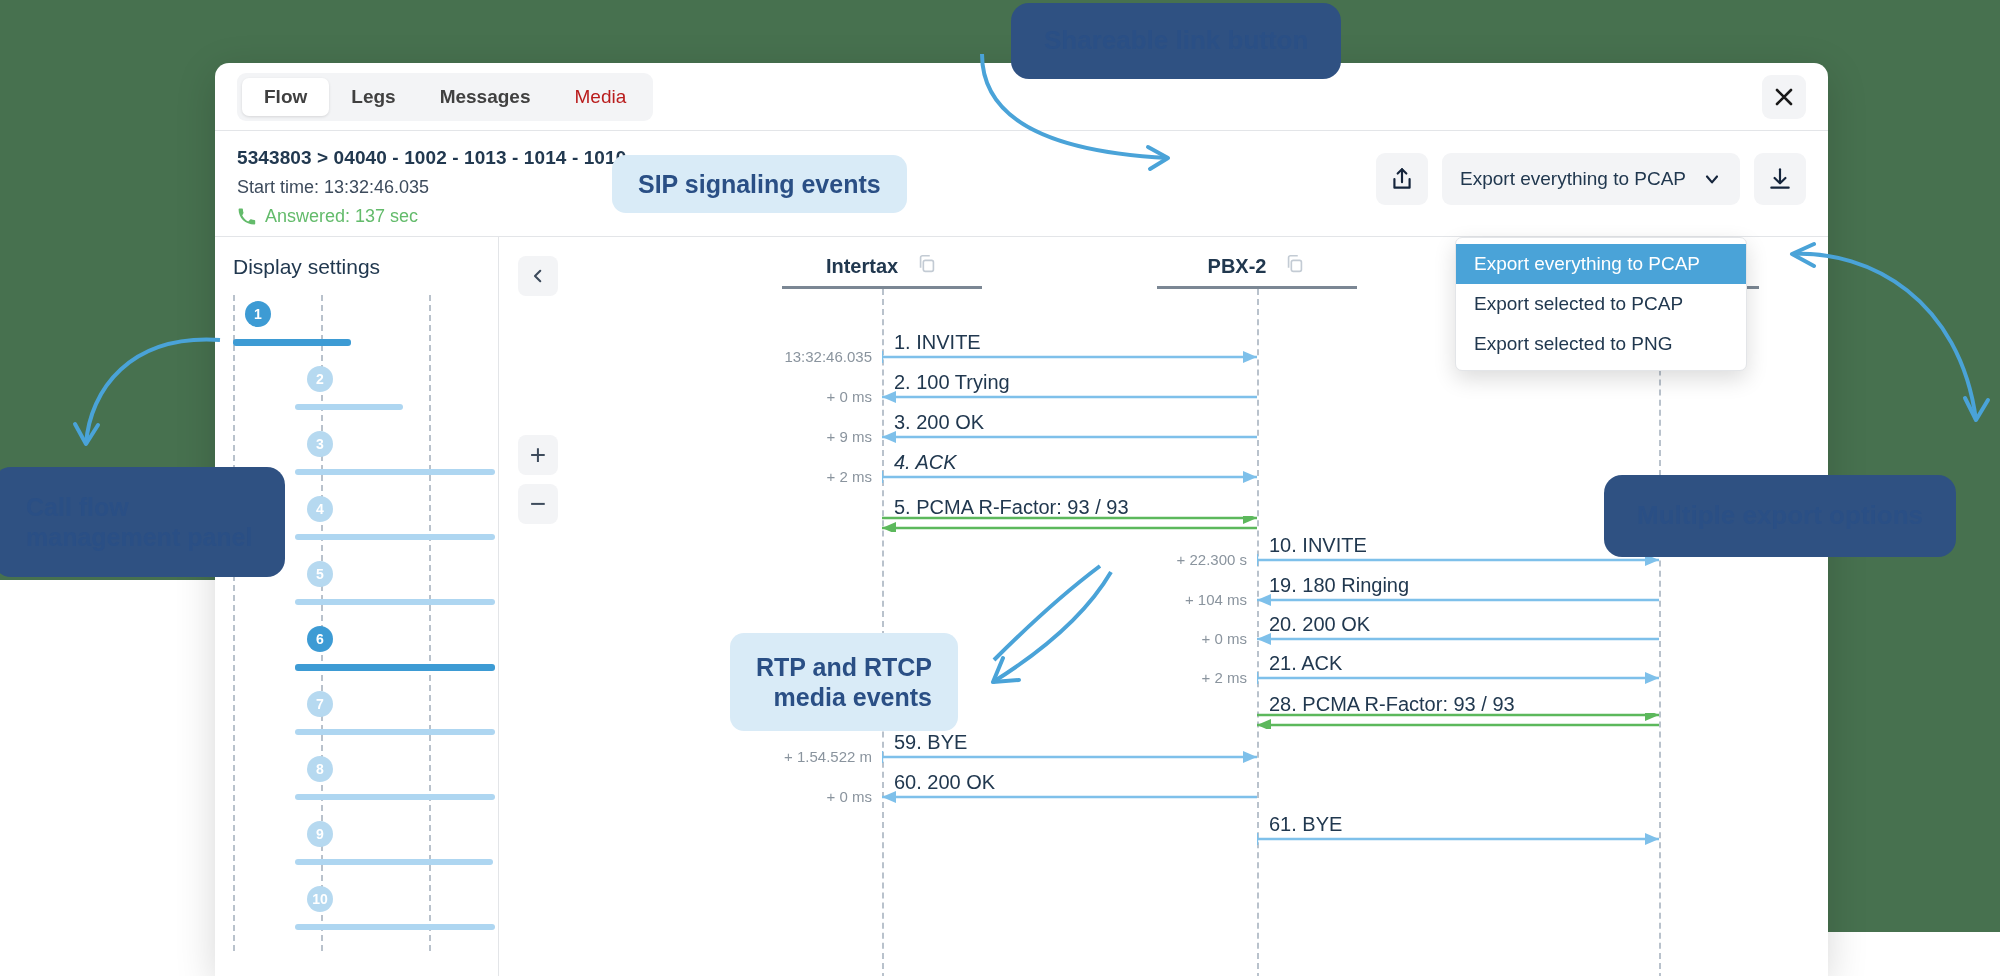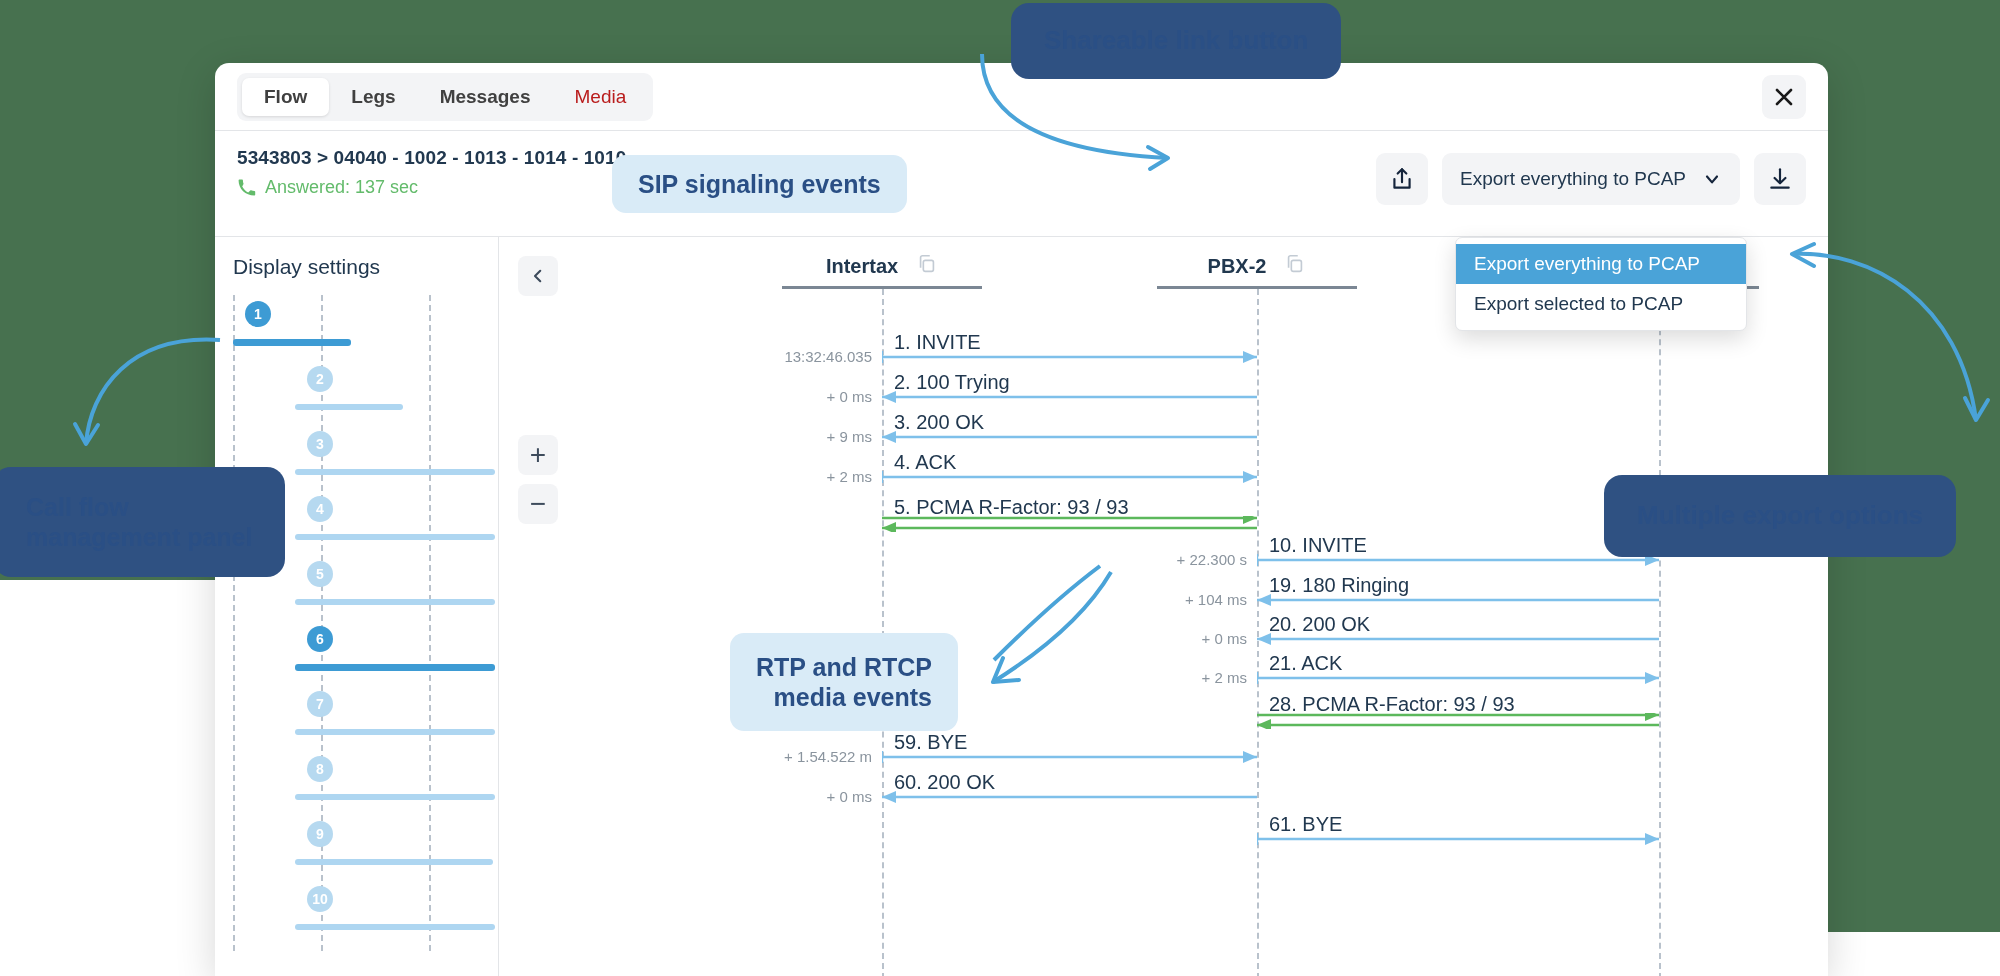--- a/index.html
+++ b/index.html
@@ -154,20 +154,21 @@
       </div>
       <div class="close-btn">
         <svg width="24" height="24" viewBox="0 0 24 24">
           <path d="M5 5 L19 19 M19 5 L5 19" stroke="#1a1a1a" stroke-width="2.6" stroke-linecap="round" fill="none"></path>
         </svg>
       </div>
     </div>
 
     <div class="meta">
       <div class="meta-title">5343803 &gt; 04040 - 1002 - 1013 - 1014 - 1010 -</div>
+      <div class="meta-sub">Start time: 13:32:46.035</div>
       <div class="meta-ans">
         <span class="phone-ic">
           <svg width="19" height="19" viewBox="0 0 24 24" fill="#63bb6b">
             <path d="M6.6 10.8c1.7 3.3 4.3 5.9 7.6 7.6l2.5-2.5c.3-.3.8-.4 1.2-.3 1.3.4 2.7.7 4.1.7.6 0 1 .4 1 1V21c0 .6-.4 1-1 1C10.5 22 2 13.5 2 3c0-.6.4-1 1-1h3.5c.6 0 1 .4 1 1 0 1.4.2 2.8.7 4.1.1.4 0 .9-.3 1.2L6.6 10.8z"></path>
           </svg>
         </span>
         <span>Answered: 137 sec</span>
       </div>
 
       <div class="meta-actions">
@@ -281,21 +282,21 @@
             <svg width="375" height="14" viewBox="0 0 375 14" style="position: absolute; left: 383px; top: 154px;">
               <path d="M0 6 L375 6" stroke="#7ec0ea" stroke-width="2.4"></path>
               <path d="M0 6 L14 0 L14 12 Z" fill="#7ec0ea"></path>
             </svg>
             <div class="msg-label" style="left: 395px; top: 174px;">3. 200 OK</div>
             <div class="msg-time" style="left: 213px; top: 191px; width: 160px;">+ 9 ms</div>
             <svg width="375" height="14" viewBox="0 0 375 14" style="position: absolute; left: 383px; top: 194px;">
               <path d="M0 6 L375 6" stroke="#7ec0ea" stroke-width="2.4"></path>
               <path d="M0 6 L14 0 L14 12 Z" fill="#7ec0ea"></path>
             </svg>
-            <div class="msg-label" style="left: 395px; top: 214px;">4. ACK</div>
+            <div class="msg-label" style="left: 395px; top: 214px; font-style: italic;">4. ACK</div>
             <div class="msg-time" style="left: 213px; top: 231px; width: 160px;">+ 2 ms</div>
             <svg width="375" height="14" viewBox="0 0 375 14" style="position: absolute; left: 383px; top: 234px;">
               <path d="M0 6 L375 6" stroke="#7ec0ea" stroke-width="2.4"></path>
               <path d="M375 6 L361 0 L361 12 Z" fill="#7ec0ea"></path>
               <path d="M0 0 L0 12" stroke="#7ec0ea" stroke-width="2.4"></path>
             </svg>
             <div class="msg-label" style="left: 395px; top: 259px;">5. PCMA R-Factor: 93 / 93</div>
             <svg width="375" height="16" viewBox="0 0 375 16" style="position: absolute; left: 383px; top: 279px;">
               <path d="M0 2 L375 2" stroke="#5cb85c" stroke-width="2.4"></path>
               <path d="M375 2 L361 -4 L361 8 Z" fill="#5cb85c"></path>
@@ -412,14 +413,15 @@
   </div>
 
   <div class="callout" style="left:1611px; top:482px; height:68px; font-size:26px;">
     <span class="shadow-layer"></span>
     <span>Multiple export options</span>
   </div>
 
   <div class="dropdown" style="left:1455px; top:237px;">
     <div class="dd-item sel">Export everything to PCAP</div>
     <div class="dd-item">Export selected to PCAP</div>
+    <div class="dd-item">Export selected to PNG</div>
   </div>
 </div>
 
 </body></html>

